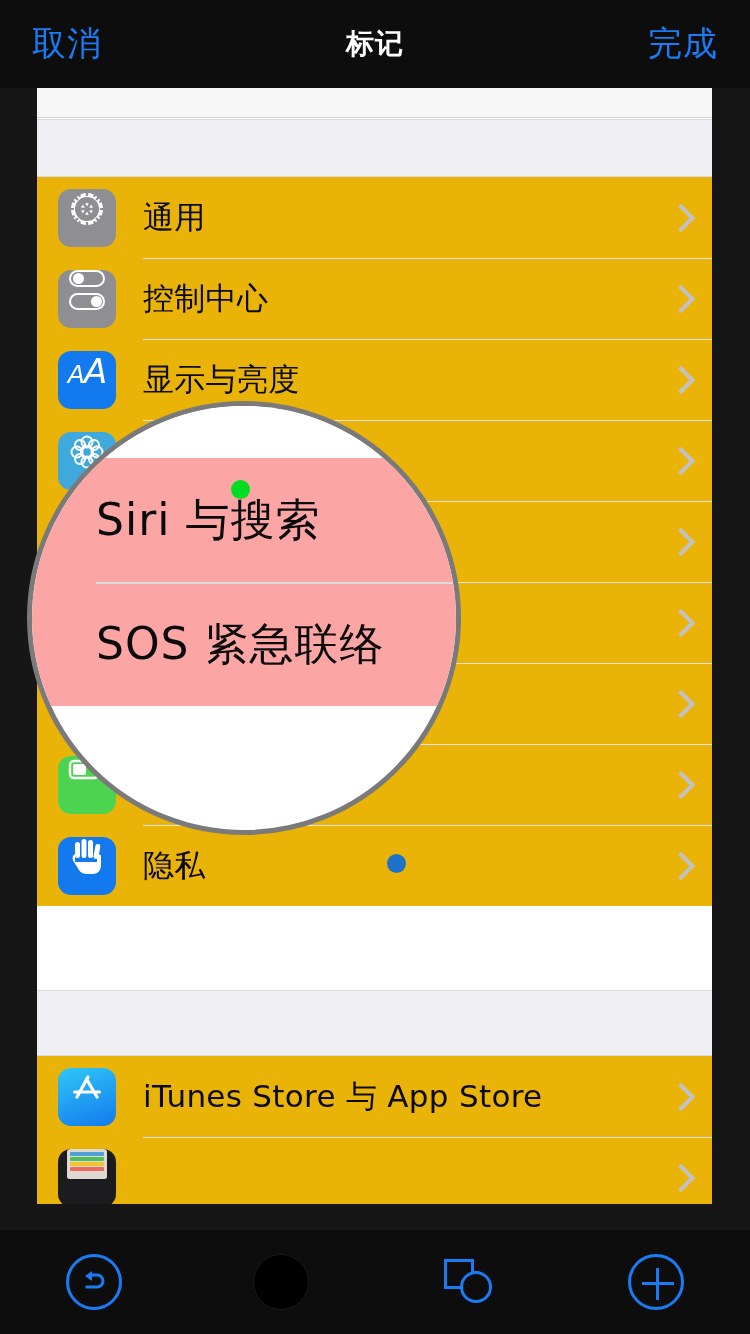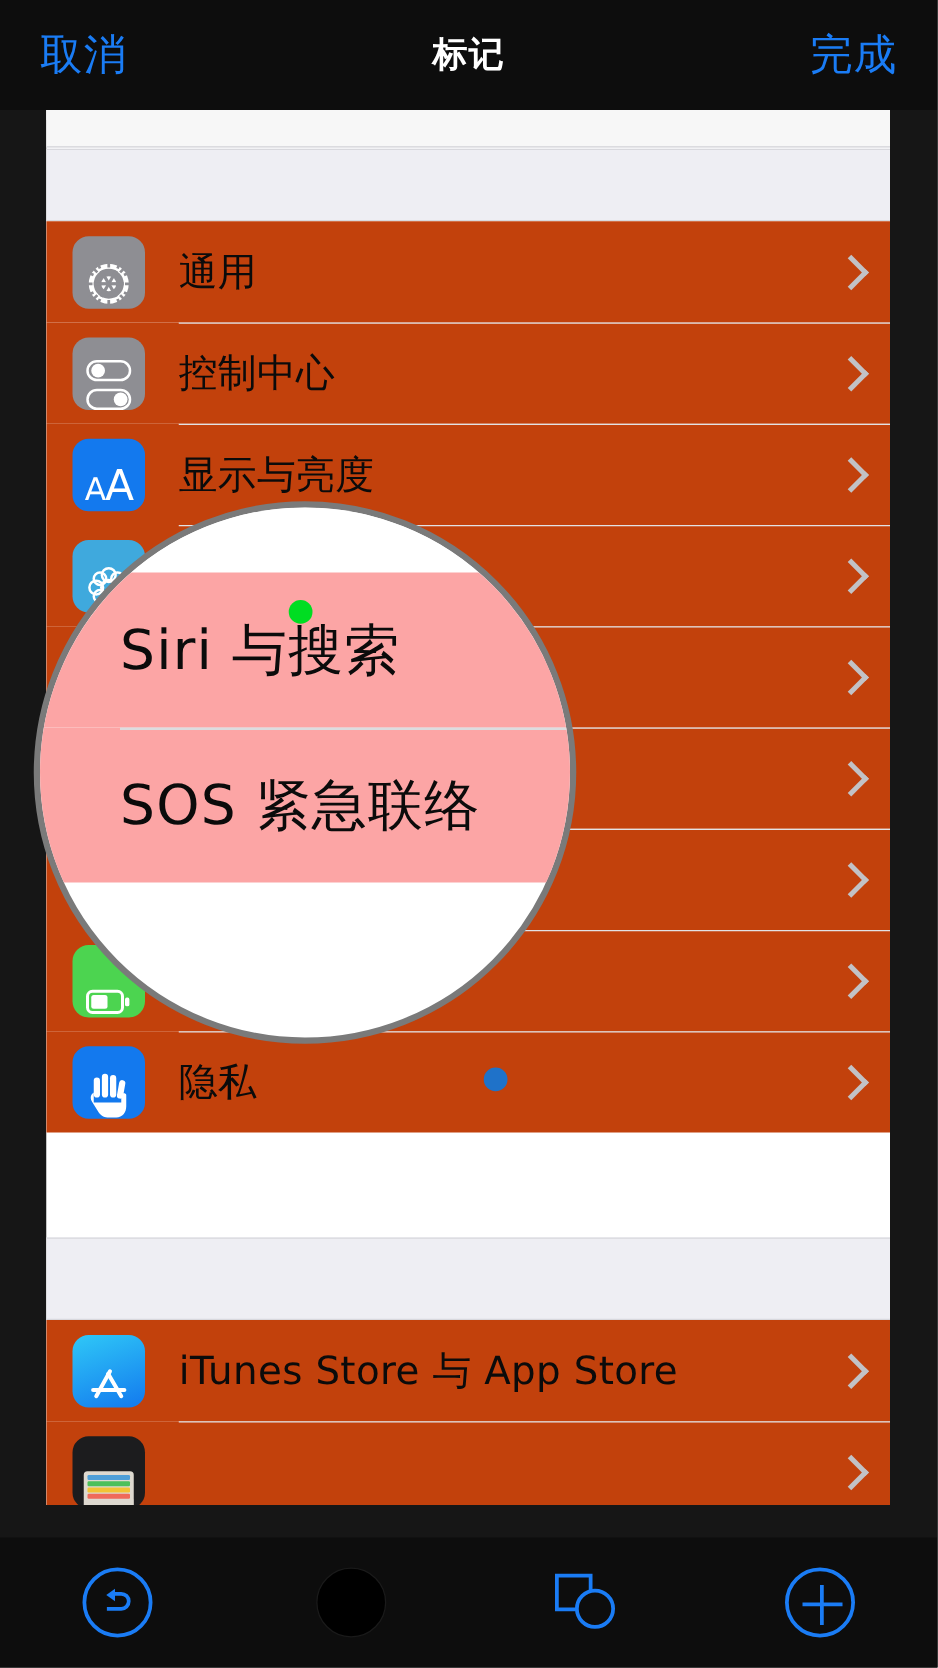--- a/index.html
+++ b/index.html
@@ -57,29 +57,30 @@
   .gap-b { position:absolute; left:0; top:902px; height:66px; }
 
   .list {
     position:absolute; left:0; width:675px; background:#ffffff;
   }
   .list-main { top:89px; }
   .list-store { top:968px; }
 
   .row {
     position:relative; height:81px; display:flex; align-items:center;
-    padding-left:21px; background:#c2410c;
+    padding-left:21px; background:#eab308;
   }
   .row + .row::before {
     content:""; position:absolute; left:106px; right:0; top:0; height:1px; background:#e2e2e5;
   }
   .row-icon {
     width:58px; height:58px; border-radius:13px; flex:0 0 58px;
-    display:flex; align-items:flex-end; justify-content:center; overflow:hidden;
+    display:flex; align-items:flex-start; justify-content:center; overflow:hidden;
     position:relative;
+    font-style:italic;
   }
   .row-label {
     margin-left:27px; font-size:31px; color:#0b0b0b; letter-spacing:0.3px;
     font-family:"DejaVu Sans","Liberation Sans",sans-serif; white-space:nowrap;
   }
   .chevron {
     position:absolute; right:26px; top:50%; transform:translateY(-50%);
     width:16px; height:28px;
   }
   .chevron::before {

